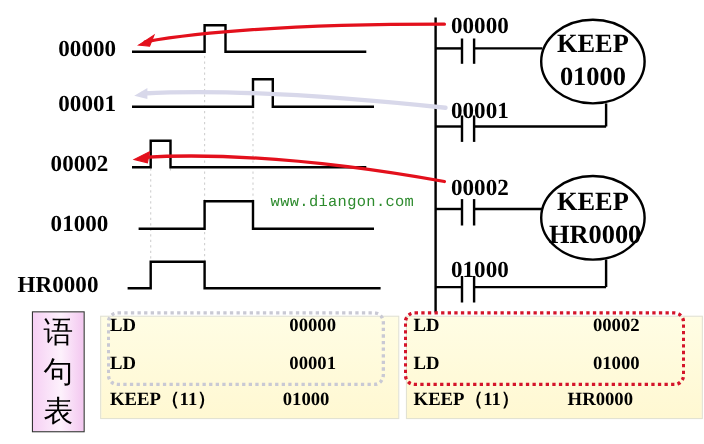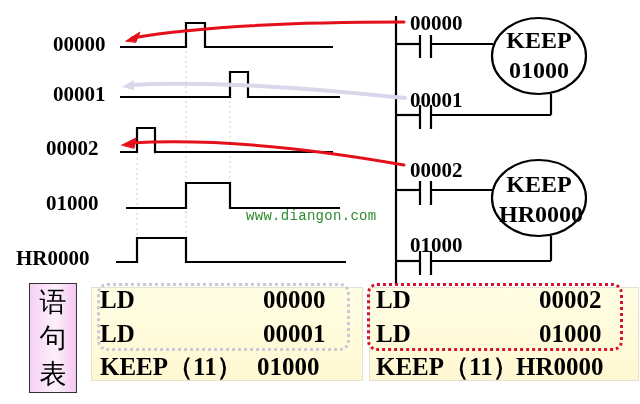--- a/index.html
+++ b/index.html
@@ -5,31 +5,31 @@
     html, body { margin:0; padding:0; background:#ffffff; }
     body { width:640px; height:404px; position:relative; overflow:hidden;
            font-family:"Liberation Serif", serif; }
     svg.diagram { position:absolute; left:0; top:0; }
     .sig-label { position:absolute; font-weight:bold; font-size:21px; color:#000;
                  font-family:"Liberation Serif", serif; line-height:1; }
     .ladder-label { position:absolute; font-weight:bold; font-size:21px; color:#000;
                  font-family:"Liberation Serif", serif; line-height:1; }
     .coil-text { position:absolute; font-weight:bold; font-size:24px; color:#000; text-align:center;
                  font-family:"Liberation Serif", serif; line-height:29px; }
-    .watermark { position:absolute; left:246px; top:208px; color:#2e8b2e; font-size:14px;
+    .watermark { position:absolute; left:246px; top:176px; color:#2e8b2e; font-size:14px;
                  font-family:"Liberation Mono", monospace; letter-spacing:0.3px; }
     .stmt-tag { position:absolute; left:29px; top:283px; width:48px; height:110px;
                 border:1px solid #333; box-sizing:border-box;
                 background:linear-gradient(to right,#f6d0f4,#fdf1fc 55%,#f3c7f0);
                 display:flex; flex-direction:column; align-items:center; justify-content:space-around;
                 font-size:27px; color:#000; font-family:"DejaVu Sans", sans-serif; }
     .panel { position:absolute; top:287px; height:94px; box-sizing:border-box;
              background:linear-gradient(to bottom,#fffde4,#fff8d2);
              border:1px solid #e2e2d2; }
-    .row { position:absolute; font-weight:bold; font-size:25px; color:#000; line-height:1;
+    .row { position:absolute; font-weight:bold; font-size:17px; color:#000; line-height:1;
            font-family:"Liberation Serif", serif; white-space:pre; }
     .box-gray { position:absolute; left:97px; top:283px; width:253px; height:68px;
                 border:3px dotted #c9c9d4; border-radius:10px; box-sizing:border-box; }
     .box-red { position:absolute; left:367px; top:283px; width:256px; height:68px;
                border:3px dotted #d4142a; border-radius:10px; box-sizing:border-box; }
   </style>
 </head>
 <body>
 
 <svg class="diagram" width="640" height="404" viewBox="0 0 640 404">

